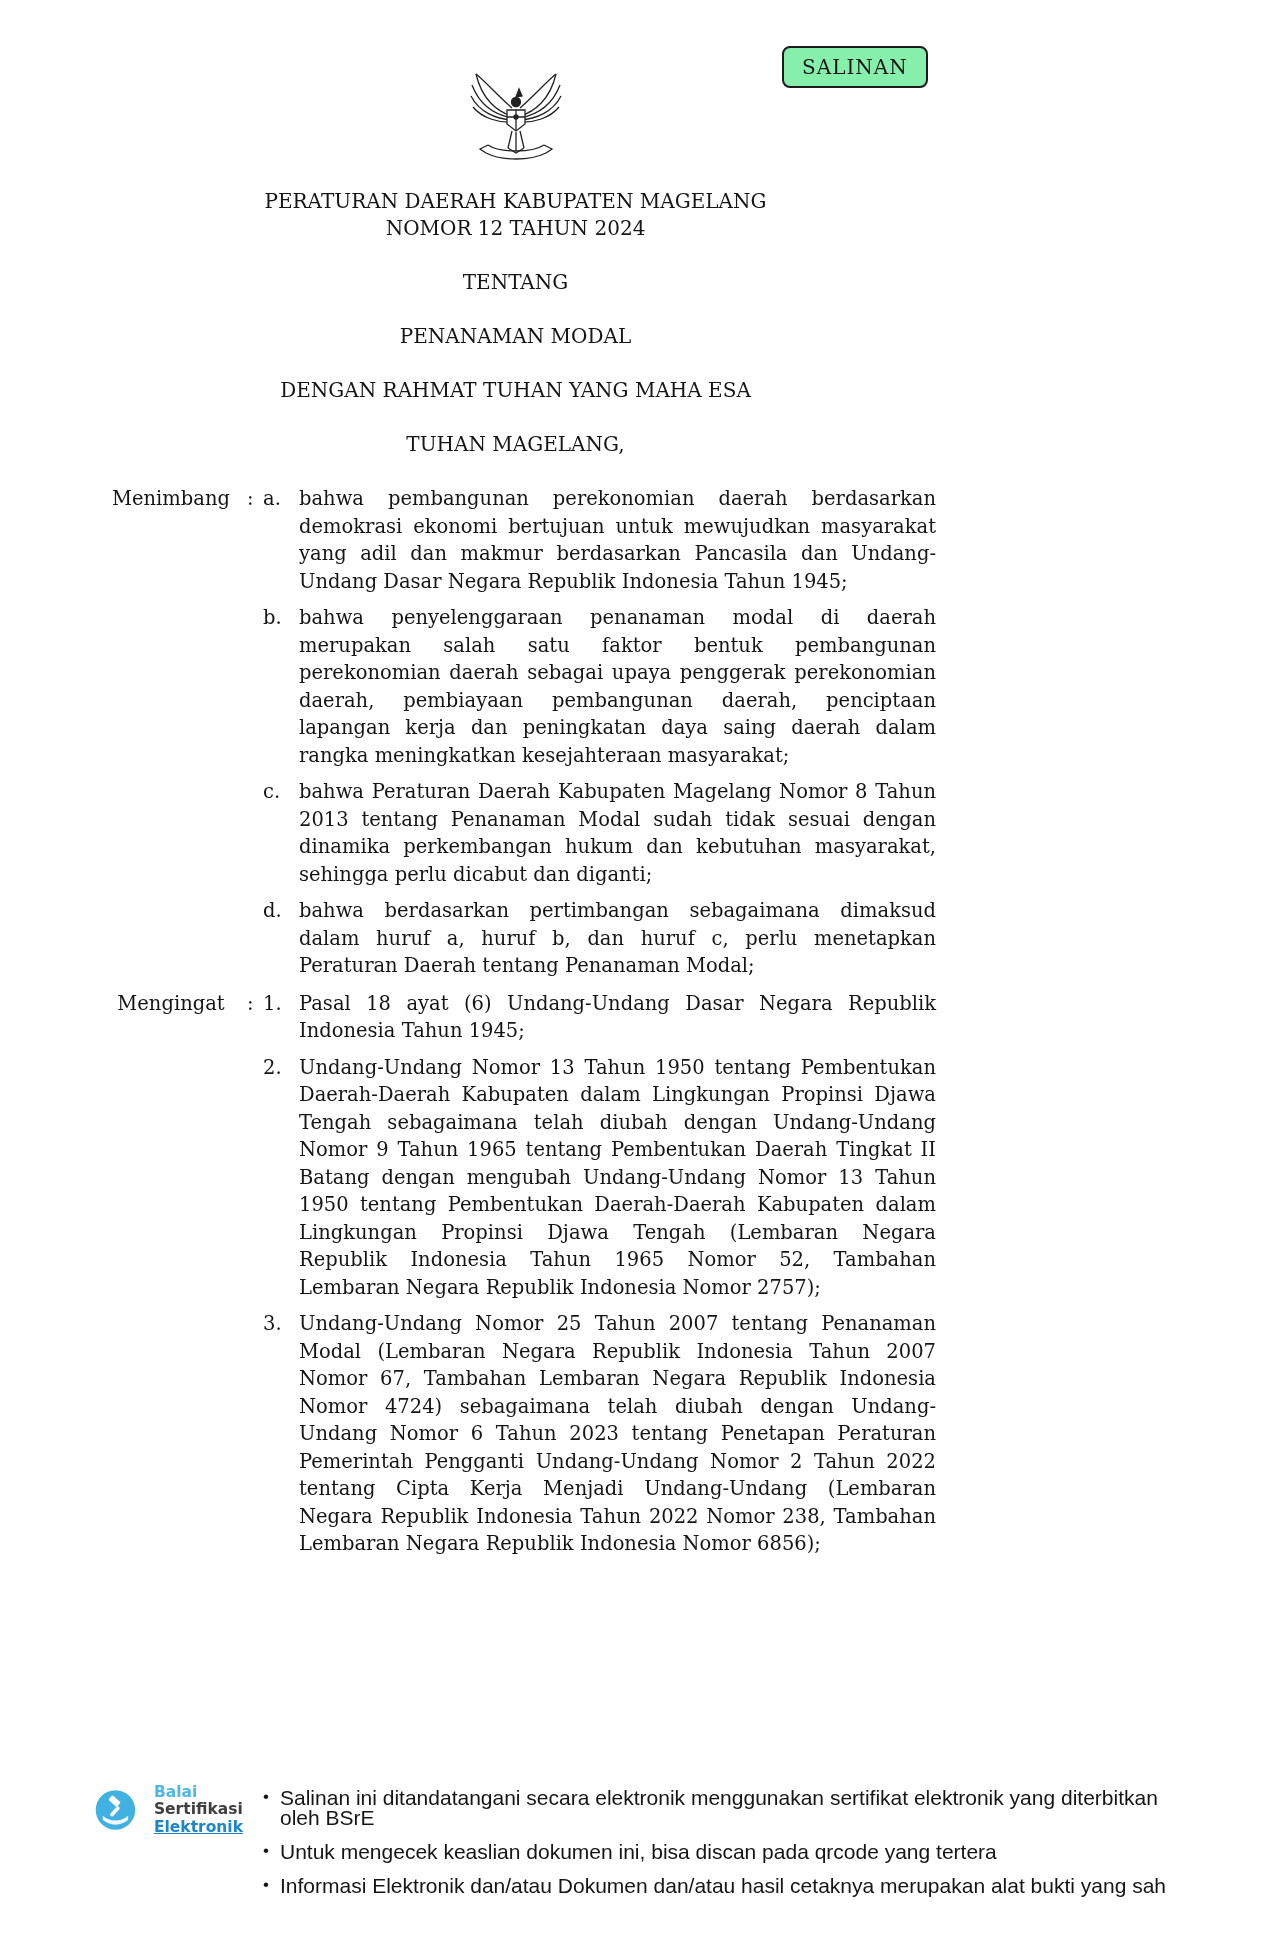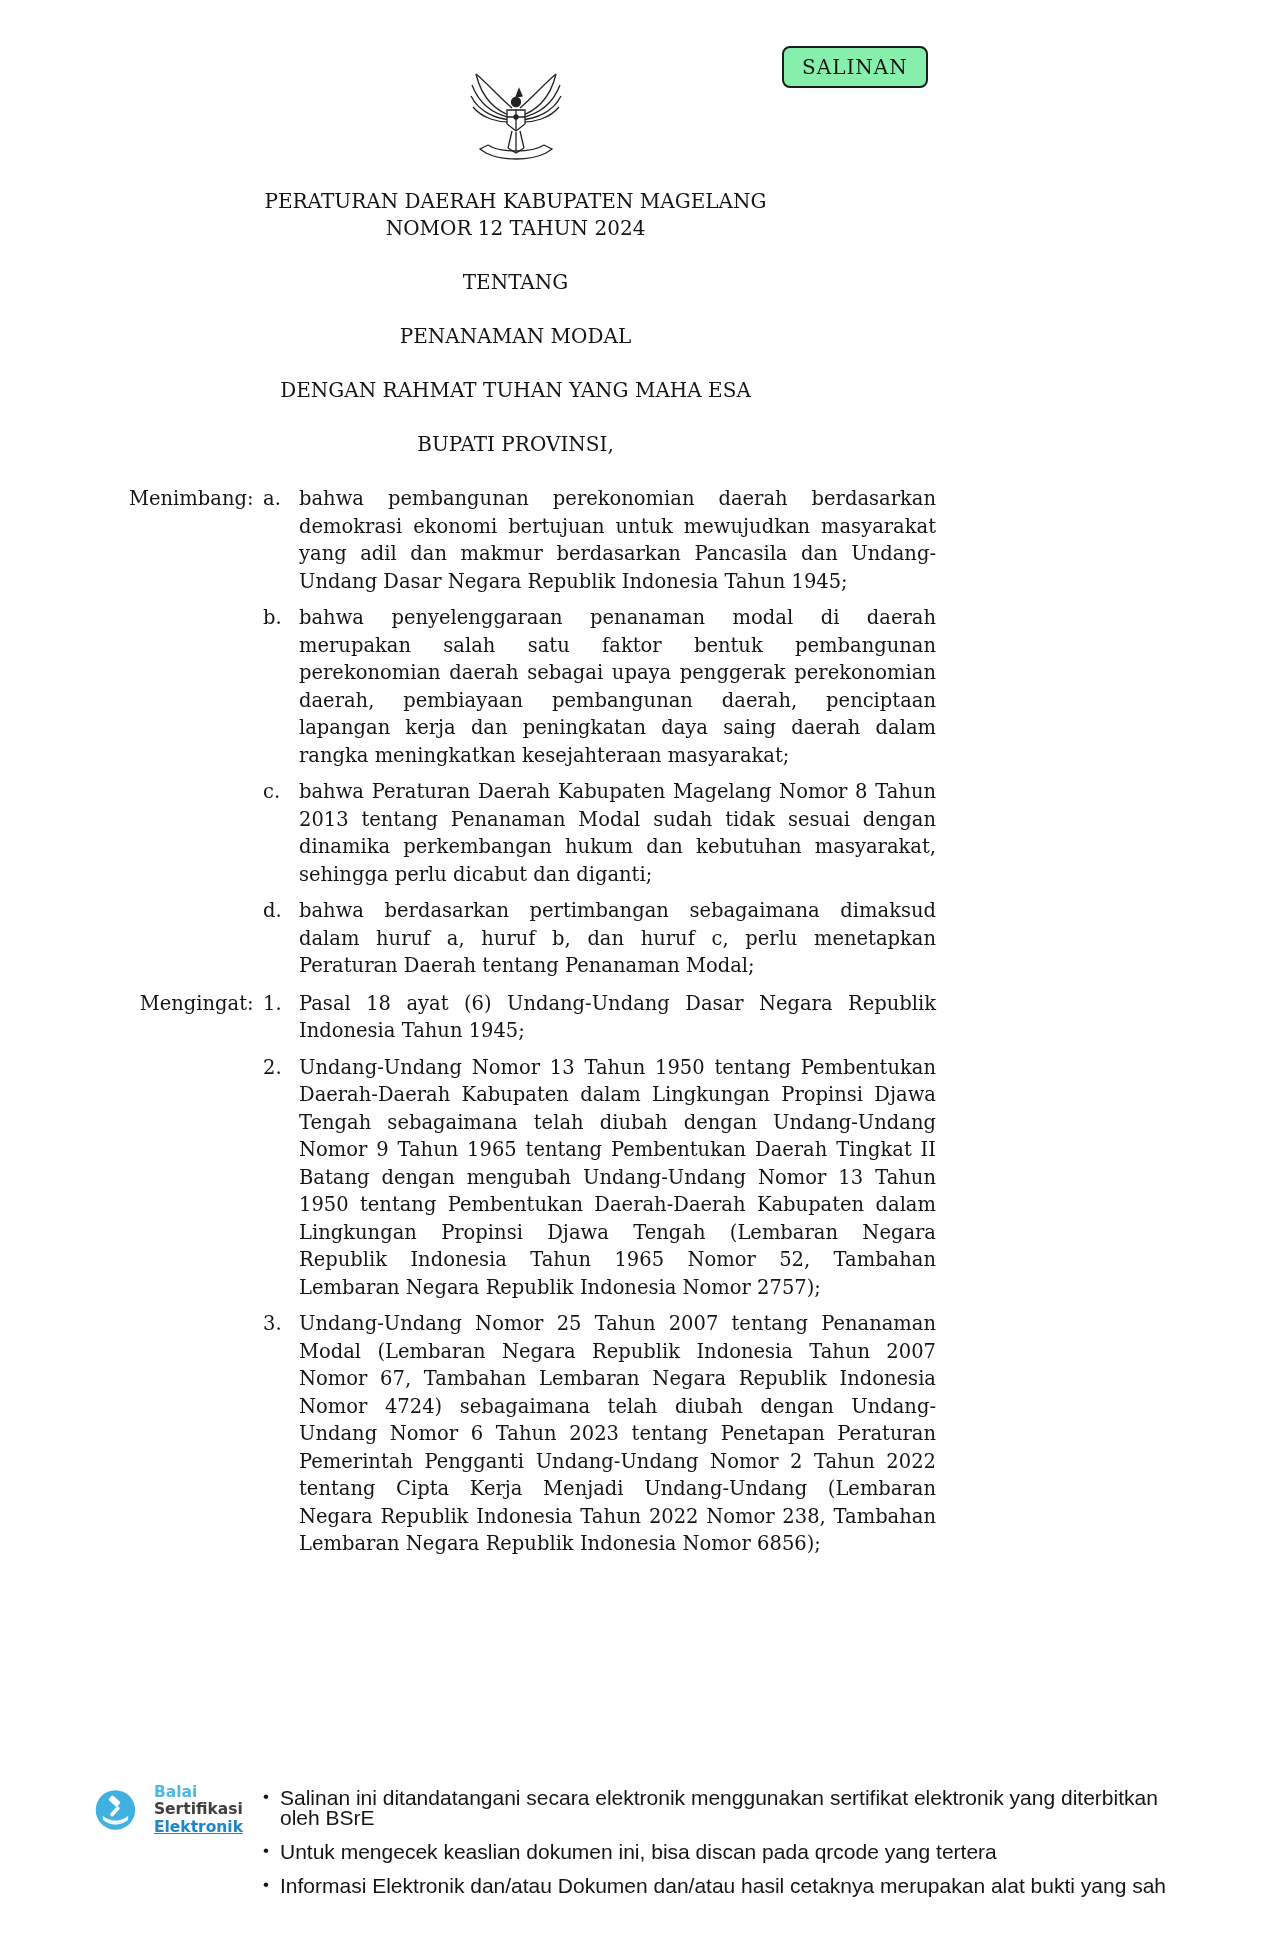--- a/index.html
+++ b/index.html
@@ -35,21 +35,21 @@
   .heads { text-align:center; font-size:20px; line-height:27px; }
   .block { margin-bottom:27px; }
 
   
   .clause-row {
     display:grid;
     grid-template-columns:152px 16px 36px auto;
     font-size:19.5px; line-height:27.5px;
     margin-bottom:9px;
   }
-  .c-label { text-align:right; }
+  .c-label { text-align:center; }
   .c-colon { text-align:left; }
   .c-marker { text-align:left; }
   .c-text { text-align:justify; }
   .section-gap { margin-top:10px; }
 
   
   .footer {
     position:absolute; left:95px; top:1782px; width:1095px;
     display:flex; align-items:flex-start; gap:18px;
   }
@@ -107,21 +107,21 @@
 
 
   <div class="heads block">
     <div>PERATURAN DAERAH KABUPATEN MAGELANG</div>
     <div>NOMOR 12 TAHUN 2024</div>
   </div>
 
   <div class="heads block">TENTANG</div>
   <div class="heads block">PENANAMAN MODAL</div>
   <div class="heads block">DENGAN RAHMAT TUHAN YANG MAHA ESA</div>
-  <div class="heads block">BUPATI PROVINSI,</div>
+  <div class="heads block">TUHAN MAGELANG,</div>
 
   <div>
     <div class="clause-row">
       <div class="c-label">Menimbang</div>
       <div class="c-colon">:</div>
       <div class="c-marker">a.</div>
       <div class="c-text">bahwa pembangunan perekonomian daerah berdasarkan demokrasi ekonomi bertujuan untuk mewujudkan masyarakat yang adil dan makmur berdasarkan Pancasila dan Undang-Undang Dasar Negara Republik Indonesia Tahun 1945;</div>
     </div>
     <div class="clause-row">
       <div class="c-label"></div>

